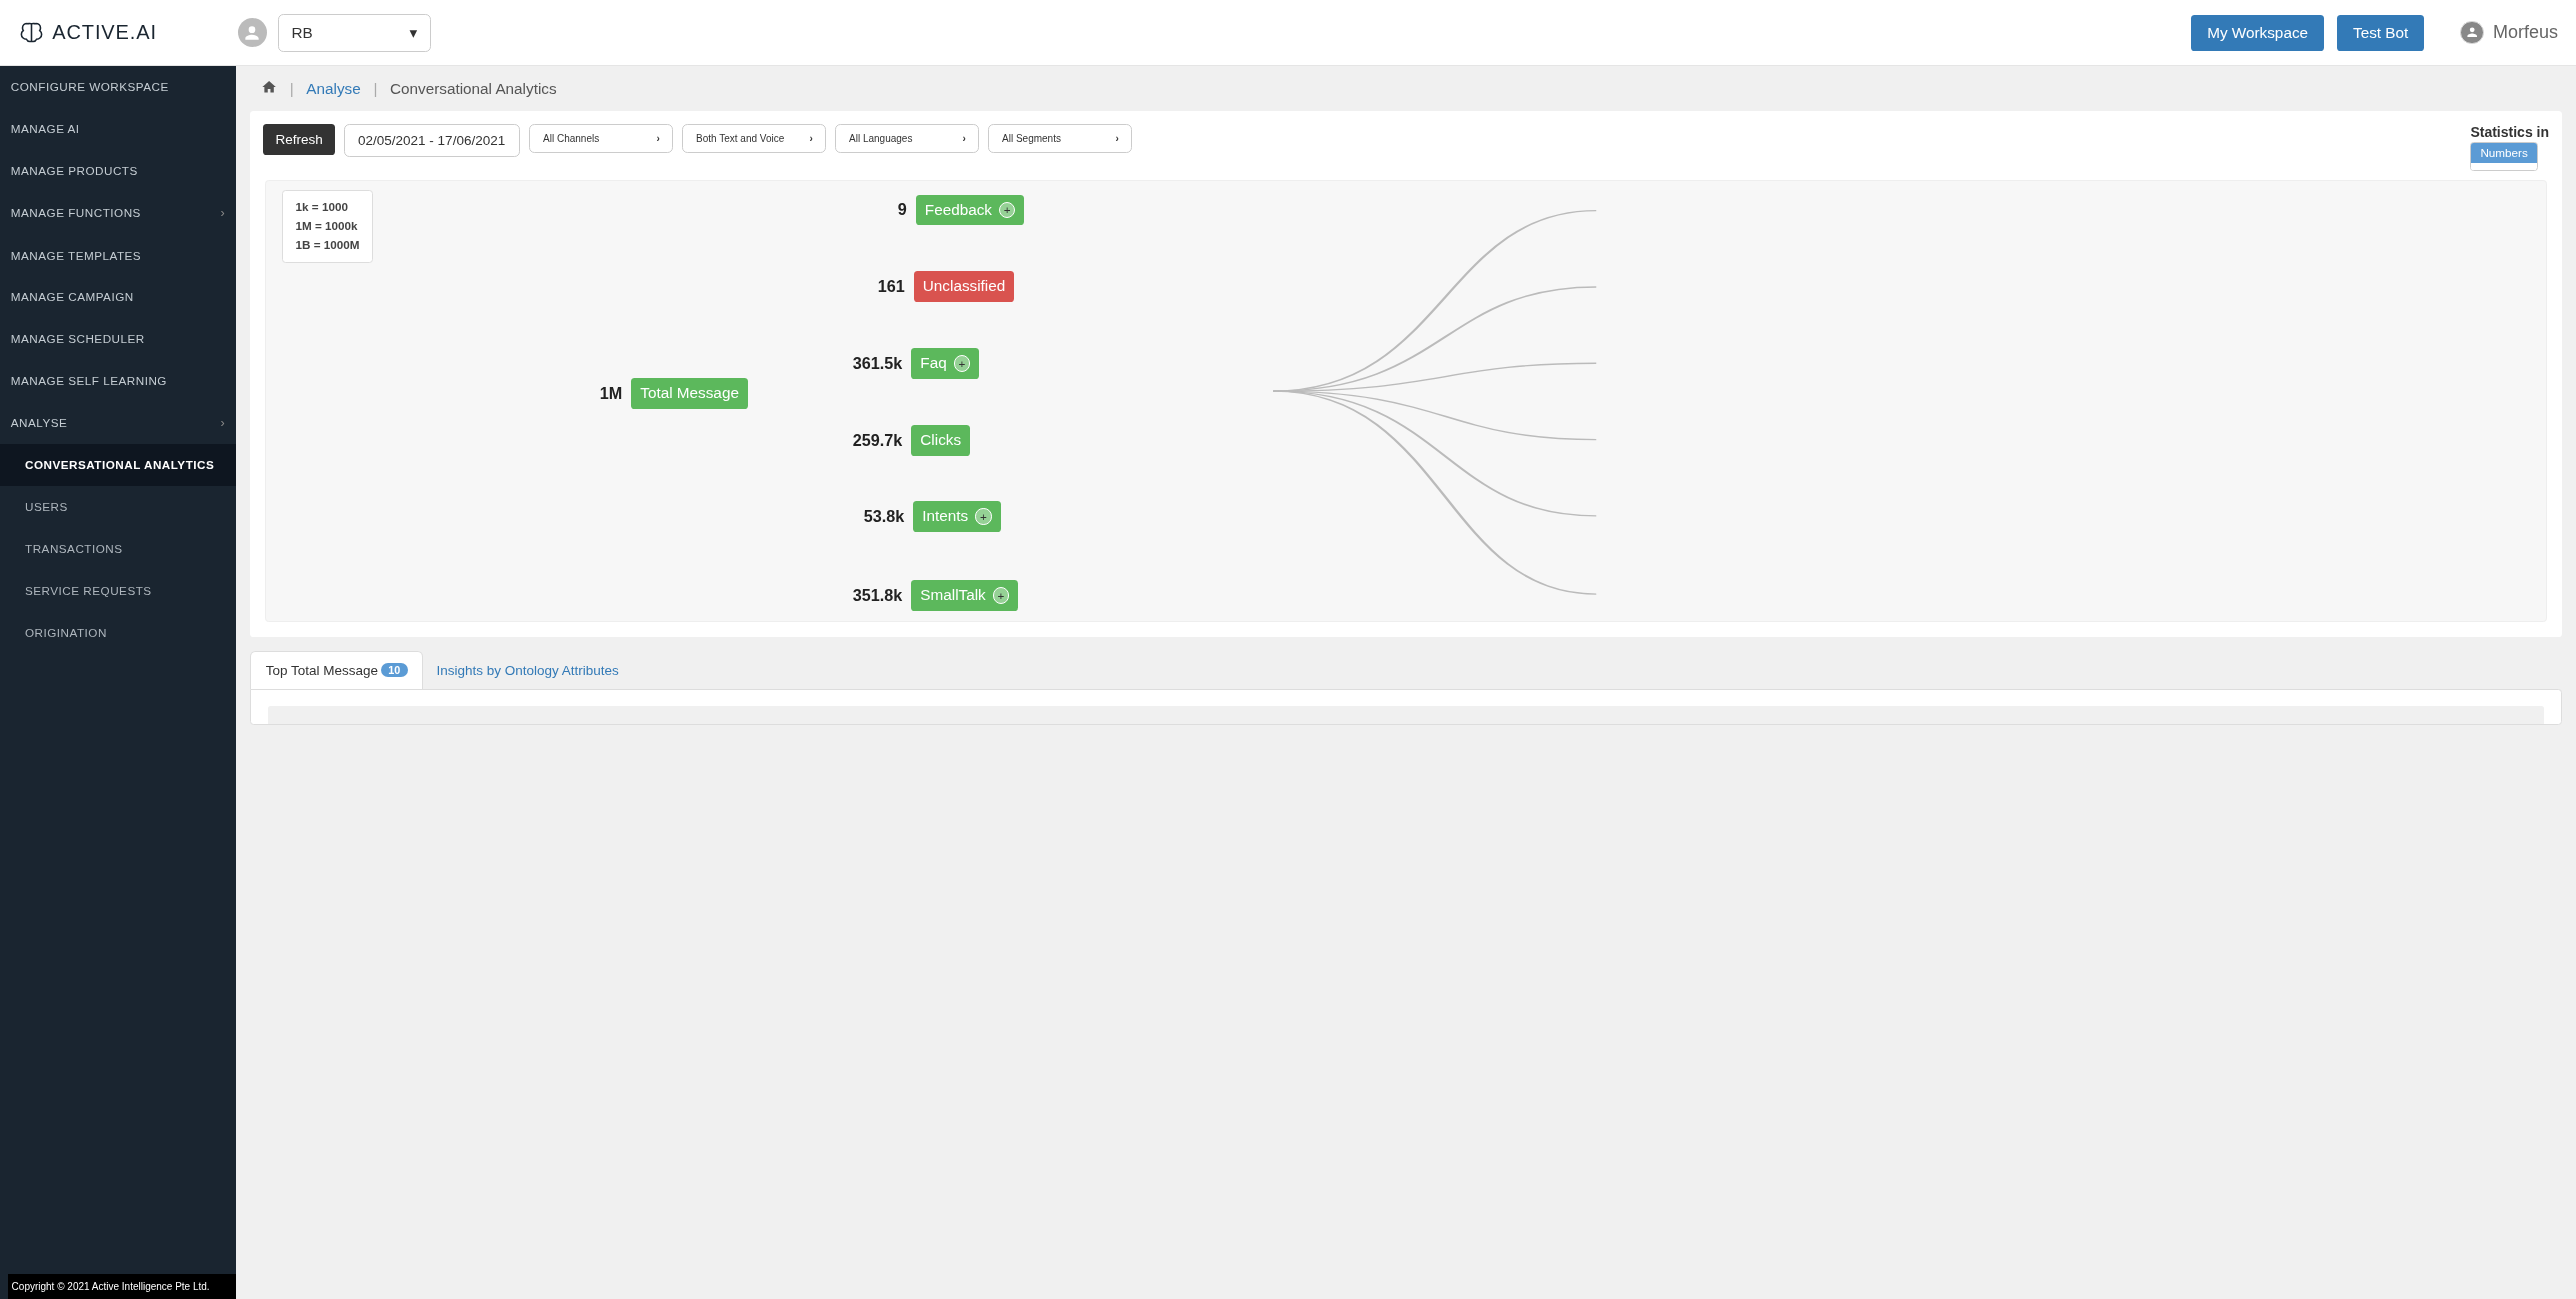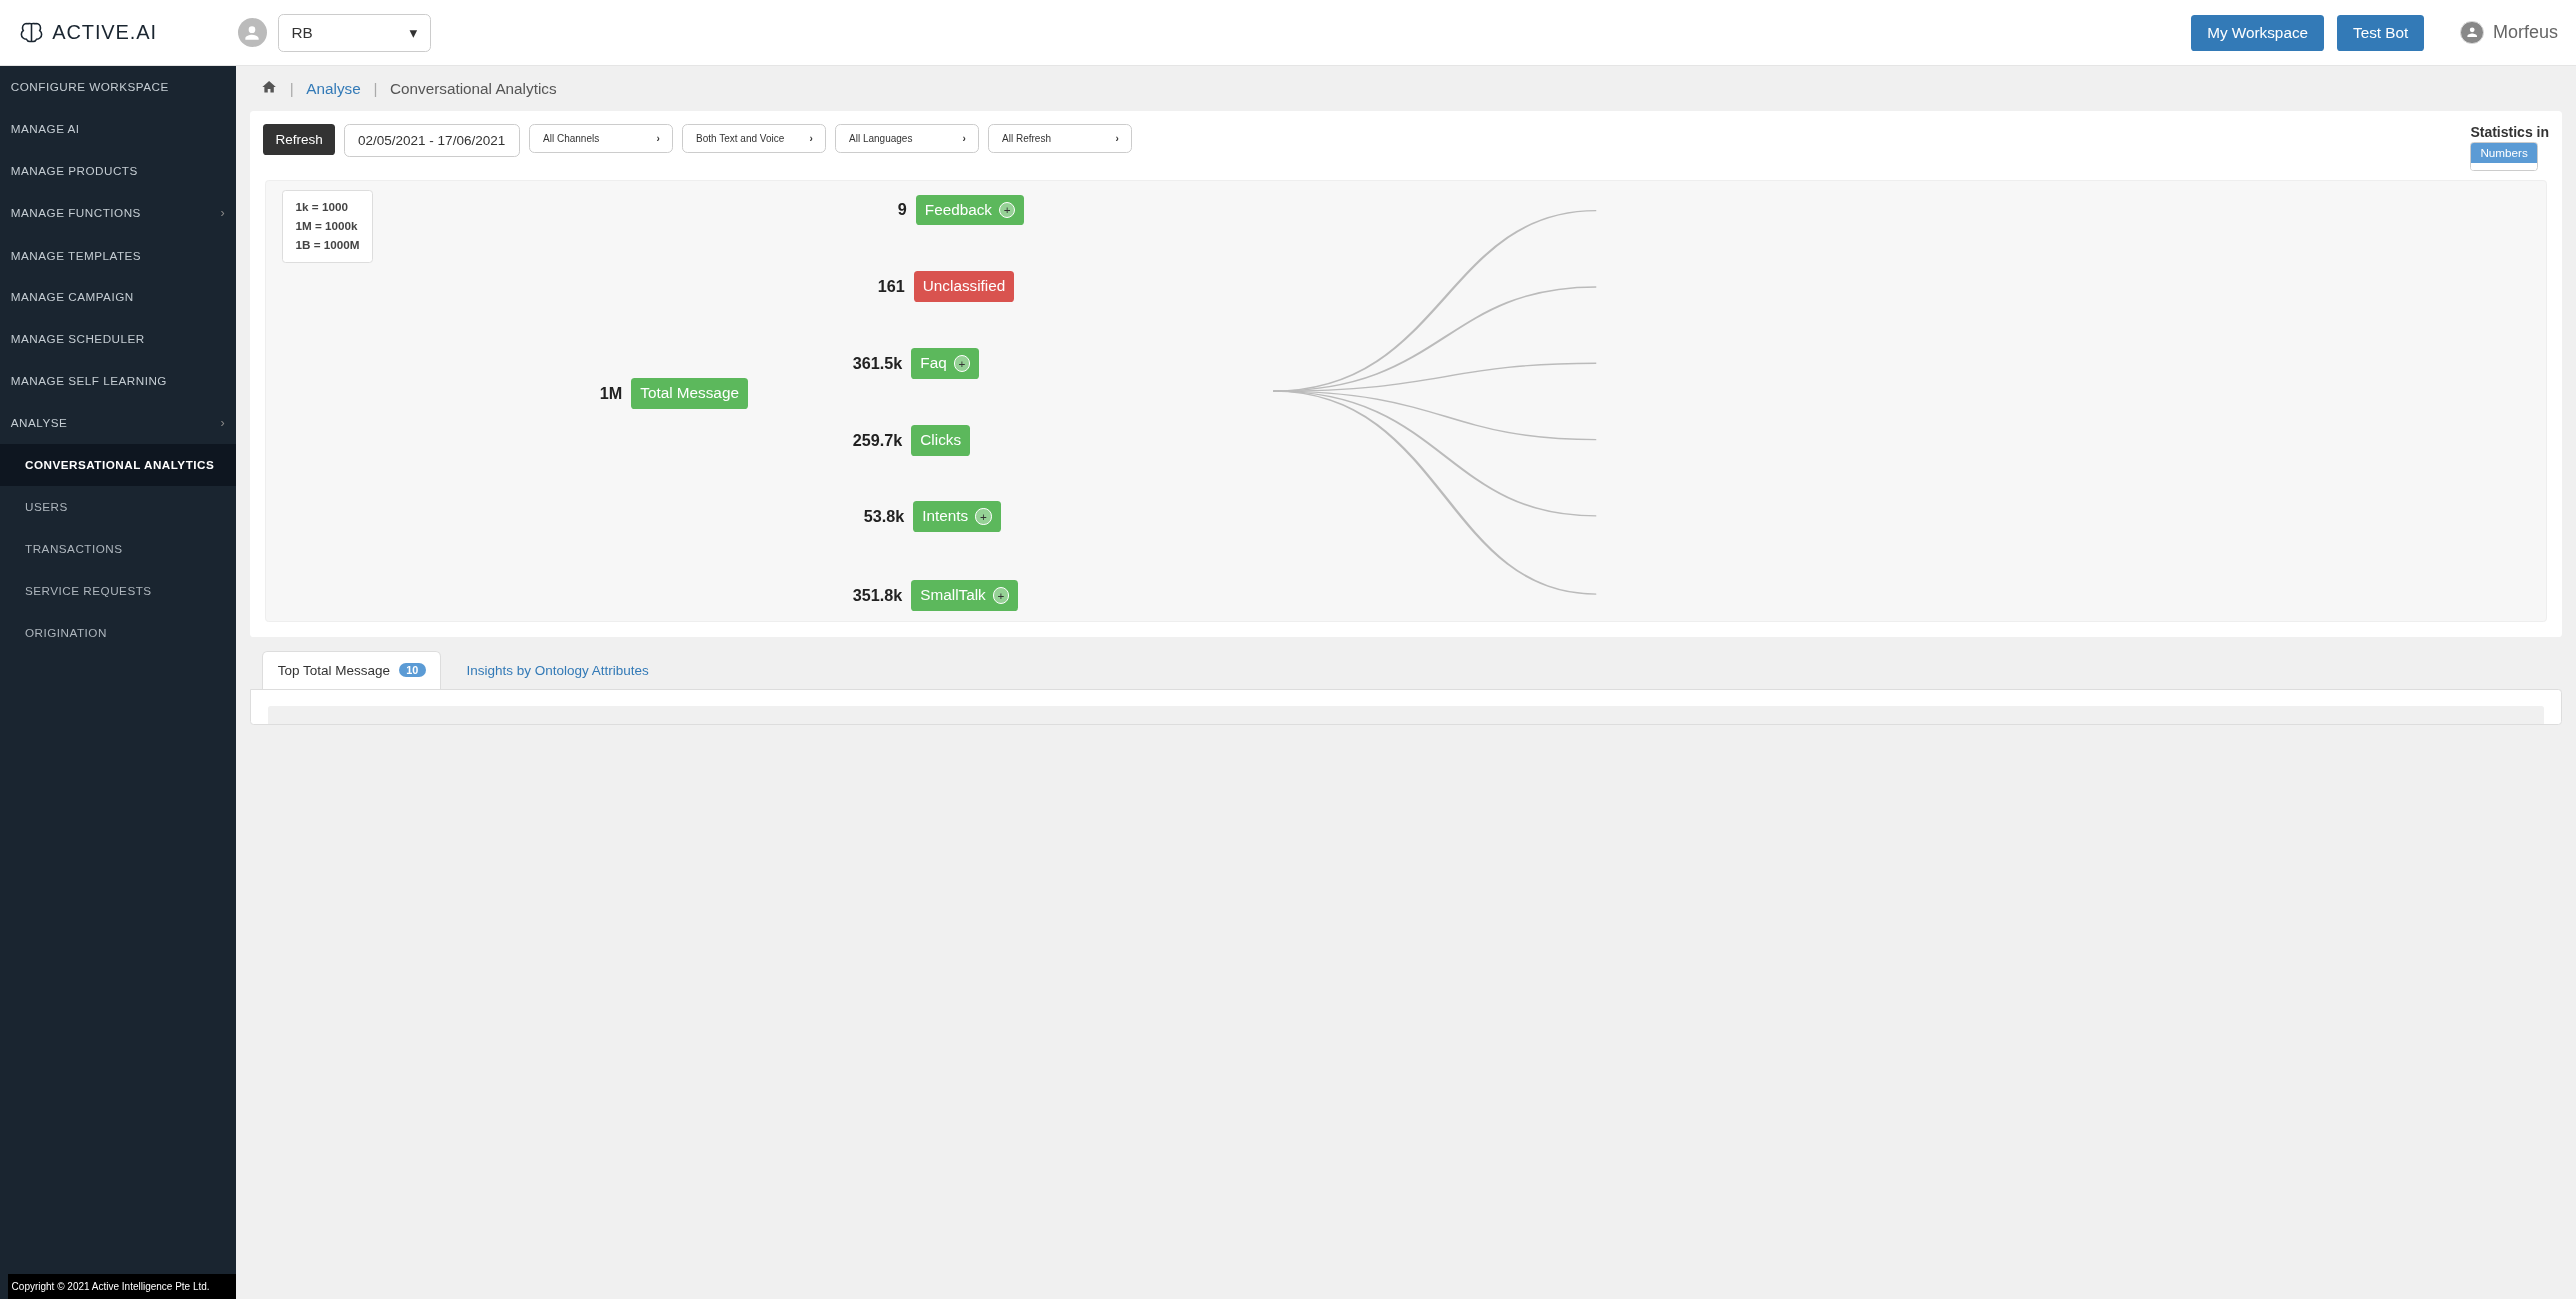--- a/index.html
+++ b/index.html
@@ -52,21 +52,21 @@
   .node { position: absolute; display: flex; align-items: center; gap: 5.4px; }
   .node-val { font-size: 16.2px; font-weight: 700; color: #222; margin-right: 3.6px; }
   .node-box { border-radius: 3.6px; padding: 6.3px 9px; font-size: 15.3px; color: #fff; display: flex; align-items: center; gap: 7.2px; }
   .node-green { background: #5cb85c; }
   .node-red { background: #d9534f; }
   .plus-circ { width: 16.2px; height: 16.2px; border-radius: 50%; background: rgba(255,255,255,0.35); border: 0.9px solid #fff; display: flex; align-items: center; justify-content: center; font-size: 11.7px; color: #333; line-height: 1; cursor:pointer;}
   svg.links { position: absolute; top: 0; left: 0; width: 100%; height: 100%; pointer-events: none; }
   svg.links path { stroke: #bbb; stroke-width: 1.5; fill: none; }
 
   .tabs { margin: 14.4px 14.4px 0 14.4px; display: flex; align-items: flex-end; }
-  .tab { background: #fff; border: 0.9px solid #ddd; border-bottom: none; border-radius: 5.4px 5.4px 0 0; padding: 10.8px 14.4px; font-size: 13.5px; color: #333; display: flex; align-items: center; gap: 9px; margin-right: -0.9px; cursor:pointer;margin-left:12px;}
+  .tab { background: #fff; border: 0.9px solid #ddd; border-bottom: none; border-radius: 5.4px 5.4px 0 0; padding: 10.8px 14.4px; font-size: 13.5px; color: #333; display: flex; align-items: center; gap: 3px; margin-right: -0.9px; cursor:pointer;}
   .tab.inactive { background: transparent; border: none; color: #337ab7; }
   .badge { background: #5b9bd5; color: #fff; border-radius: 9px; padding: 0.9px 7.2px; font-size: 10.8px; font-weight: 600; }
   .tabbody { background:#fff; margin:0 14.4px 14.4px 14.4px; border:0.9px solid #ddd; height:36px; border-radius:0 3.6px 3.6px 3.6px;}
   .tabbody-inner{ background:#f0f0f0; margin:16.2px 16.2px 0 16.2px; height:18px; border-radius:2.7px 2.7px 0 0;}
 </style>
 </head>
 <body>
 
 <div class="topbar">
   <div class="logo">
@@ -146,21 +146,21 @@
         </div>
         <div class="filter-dd">
           <span>Both Text and Voice</span>
           <span class="chev">›</span>
         </div>
         <div class="filter-dd">
           <span>All Languages</span>
           <span class="chev">›</span>
         </div>
         <div class="filter-dd">
-          <span>All Refresh</span>
+          <span>All Segments</span>
           <span class="chev">›</span>
         </div>
         <div class="stats-toggle">
           <div class="stats-label">Statistics in</div>
           <div class="toggle-wrap">
             <div class="toggle-opt active">Numbers</div>
             <div class="toggle-opt inactive"></div>
           </div>
         </div>
       </div>

